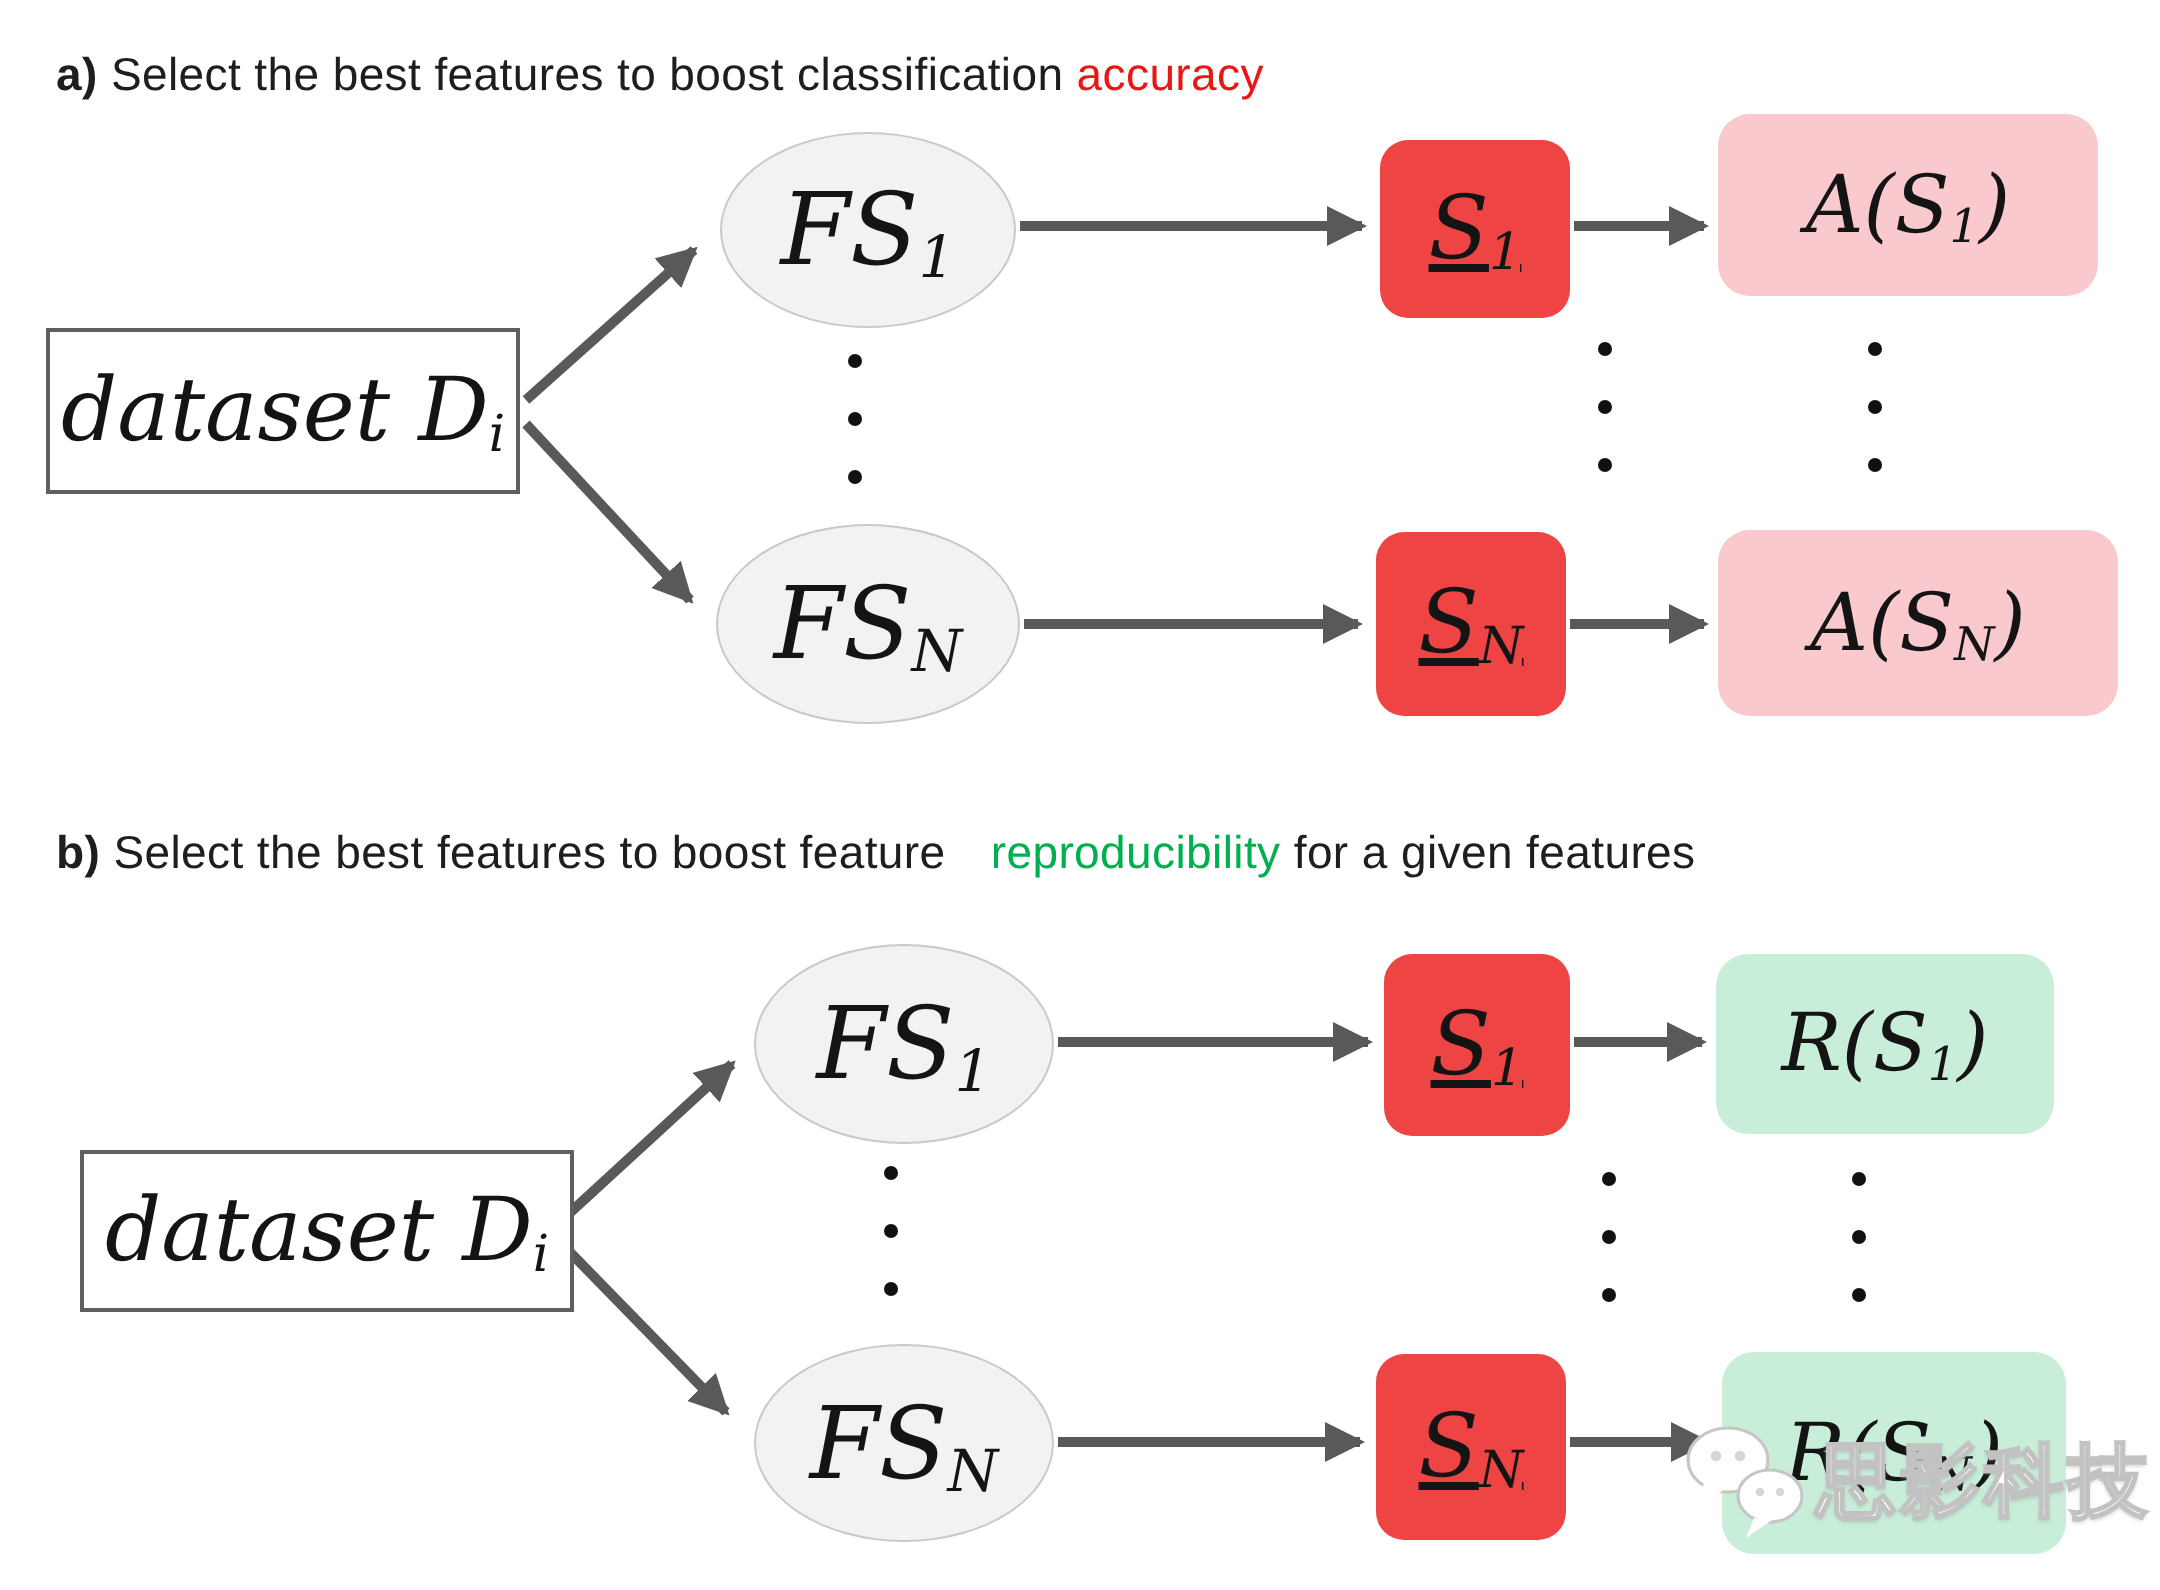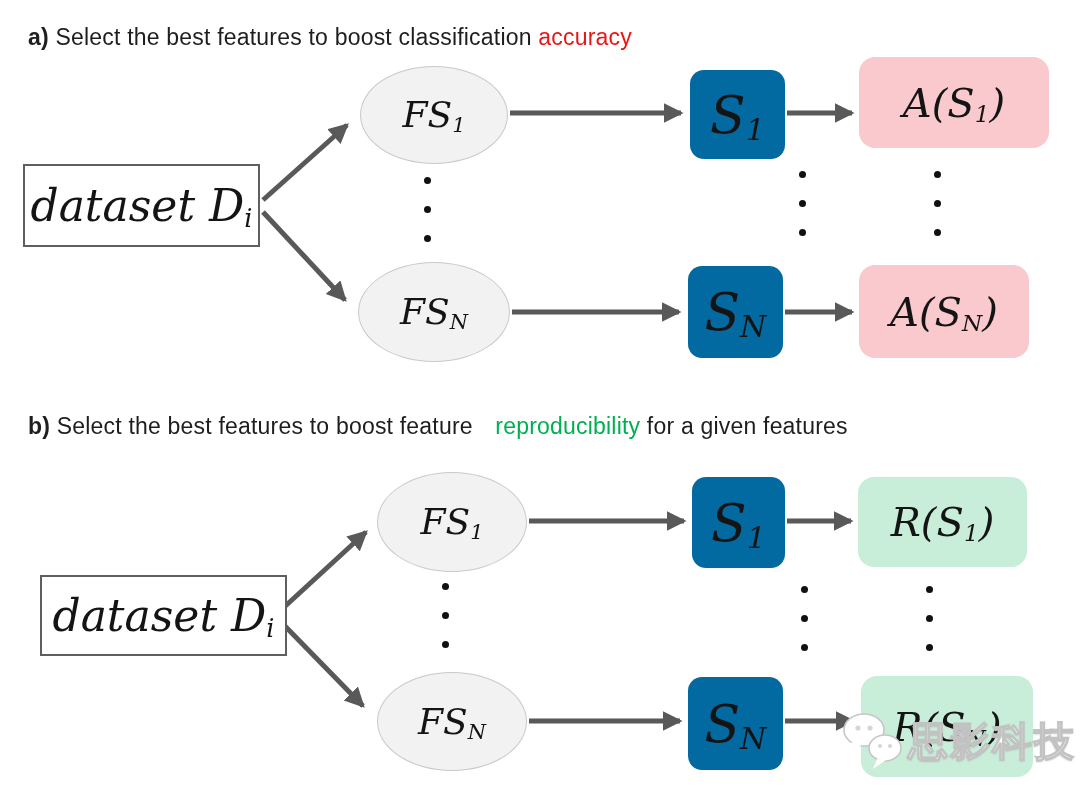--- a/index.html
+++ b/index.html
@@ -16,22 +16,22 @@
   .title .red{color:#ea1515;}
   .title .green{color:#00b050;margin-left:16px;}
   .node{
     position:absolute;z-index:2;display:flex;align-items:center;justify-content:center;
     box-sizing:border-box;
   }
   .m{font-family:"DejaVu Serif","Liberation Serif",serif;font-style:italic;color:#141414;}
   .m sub{font-size:0.58em;font-style:italic;line-height:1;vertical-align:-0.22em;letter-spacing:0;}
   .lab{white-space:nowrap;}
   .rect{background:#ffffff;border:2px solid #5f5f5f;font-size:44px;}
-  .ellipse{background:#f2f2f2;border:1.5px solid #c9c9c9;border-radius:50%;font-size:36px;}
-  .bluebox{background:#0369a1;border-radius:14px;font-size:52px;}
+  .ellipse{background:#f2f2f2;border:1.5px solid #c9c9c9;border-radius:50%;font-size:50px;}
+  .bluebox{background:#ef4444;border-radius:14px;font-size:44px;text-decoration:underline;}
   .pinkbox{background:#f9c9cd;border-radius:16px;font-size:40px;}
   .greenbox{background:#c8eed9;border-radius:16px;font-size:40px;}
   .dots{position:absolute;z-index:2;display:flex;flex-direction:column;gap:22px;}
   .dot{width:7px;height:7px;border-radius:50%;background:#111111;}
   .watermark{
     position:absolute;z-index:5;display:flex;align-items:center;
   }
   .wm-text{
     font-family:"Liberation Sans",sans-serif;font-weight:700;font-size:40px;
     line-height:62px;color:#ffffff;letter-spacing:2px;margin-left:2px;
@@ -86,21 +86,21 @@
     </div>
 
   <div class="node bluebox m" style="left:688px;top:266px;width:95px;height:92px">
       <span class="lab"><span>S</span><sub>N</sub></span>
     </div>
 
   <div class="node pinkbox m" style="left:859px;top:57px;width:190px;height:91px">
       <span class="lab"><span>A(</span><span>S</span><sub>1</sub><span>)</span></span>
     </div>
 
-  <div class="node pinkbox m" style="left:859px;top:265px;width:170px;height:93px">
+  <div class="node pinkbox m" style="left:859px;top:265px;width:200px;height:93px">
       <span class="lab"><span>A(</span><span>S</span><sub>N</sub><span>)</span></span>
     </div>
 
   <div class="dots" style="left:424px;top:177px">
       <span class="dot"></span>
       <span class="dot"></span>
       <span class="dot"></span>
     </div>
   <div class="dots" style="left:799px;top:171px">
       <span class="dot"></span>

